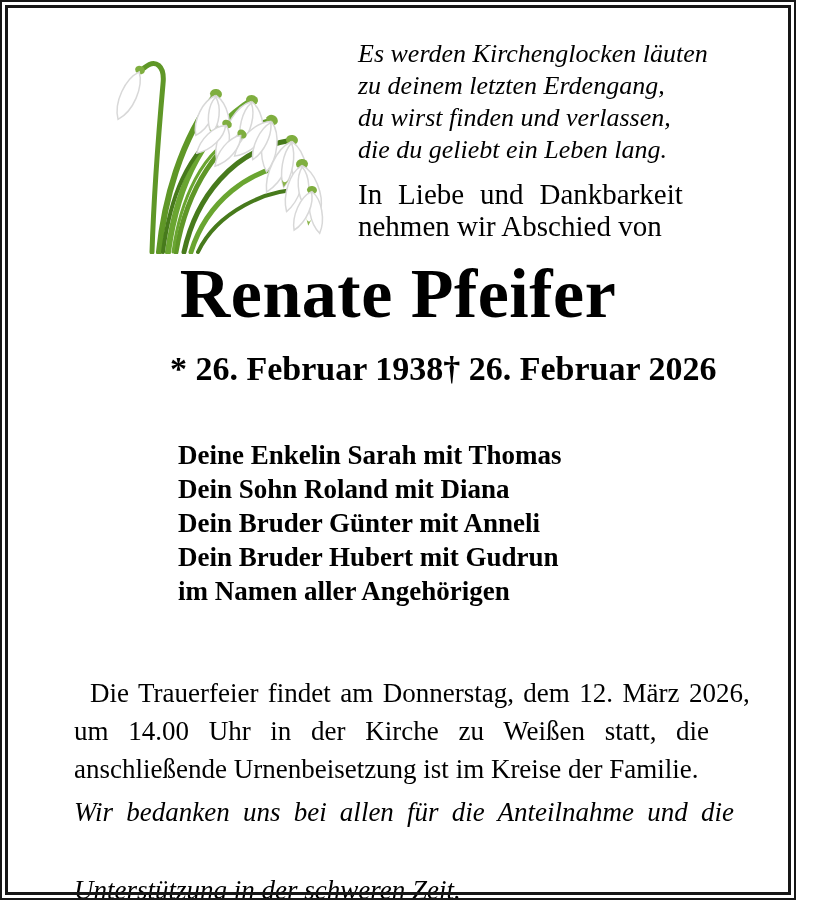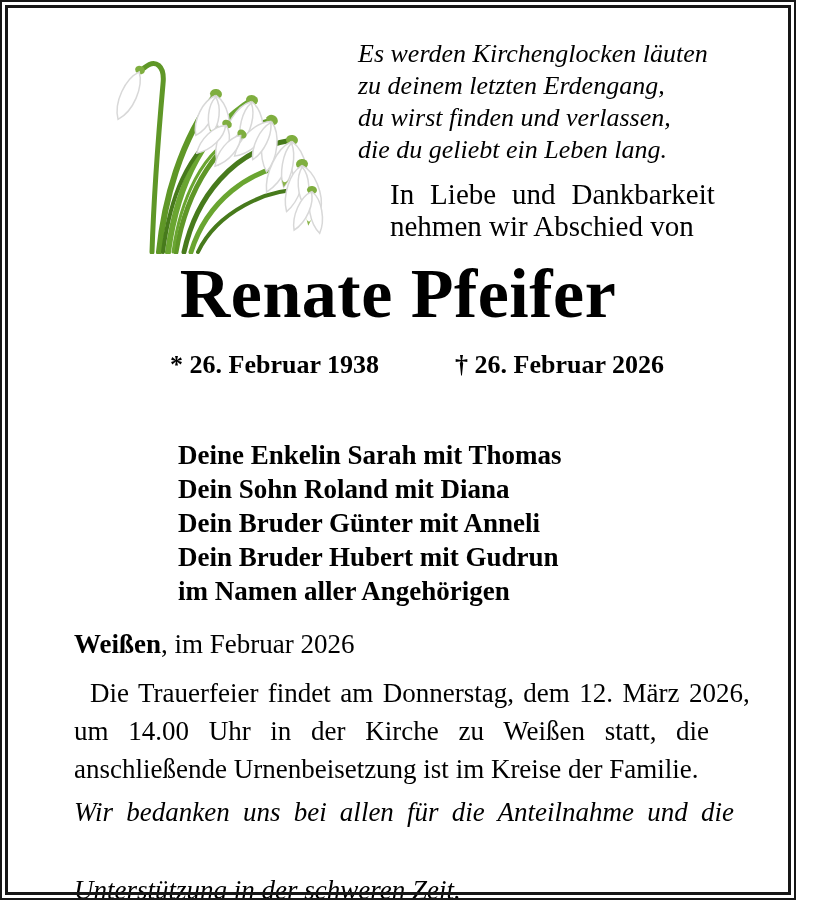--- a/index.html
+++ b/index.html
@@ -11,26 +11,26 @@
     color:#000;
     overflow:hidden;
   }
   .frame-outer{position:absolute;inset:0;border:2px solid #161616;pointer-events:none;}
   .frame-inner{position:absolute;inset:5px;border:3px solid #161616;pointer-events:none;}
 
   .flowers{position:absolute;left:64px;top:22px;width:270px;height:232px;}
 
   .poem{position:absolute;left:358px;top:38px;font-style:italic;font-size:26px;line-height:32px;white-space:nowrap;}
 
-  .intro{position:absolute;left:358px;top:178px;font-size:29px;line-height:32px;white-space:nowrap;margin-left:32px;}
+  .intro{position:absolute;left:358px;top:178px;font-size:29px;line-height:32px;white-space:nowrap;}
   .intro .stretch{word-spacing:0.30em;}
 
   .name{position:absolute;left:0;right:0;top:254px;text-align:center;font-size:70px;font-weight:bold;letter-spacing:0.5px;white-space:nowrap;}
 
-  .dates{position:absolute;left:170px;top:350px;width:494px;display:flex;justify-content:space-between;font-size:26px;font-weight:bold;white-space:nowrap;}
+  .dates{position:absolute;left:170px;top:350px;width:494px;display:flex;justify-content:space-between;font-size:34px;font-weight:bold;white-space:nowrap;}
 
   .memory{position:absolute;left:178px;top:404px;font-size:27px;white-space:nowrap;}
   .mourners{position:absolute;left:178px;top:438px;font-size:27px;font-weight:bold;line-height:34px;white-space:nowrap;}
 
   .placeline{position:absolute;left:74px;top:629px;font-size:27px;white-space:nowrap;}
   .placeline .b{font-weight:bold;}
 
   .funeral{position:absolute;left:74px;top:674px;width:700px;font-size:27px;line-height:38px;}
   .funeral .l1{word-spacing:0.10em;white-space:nowrap;margin-left:16px;}
   .funeral .l2{word-spacing:0.48em;white-space:nowrap;}
@@ -139,23 +139,20 @@
 
 
   <div class="mourners">
     <div>Deine Enkelin Sarah mit Thomas</div>
     <div>Dein Sohn Roland mit Diana</div>
     <div>Dein Bruder Günter mit Anneli</div>
     <div>Dein Bruder Hubert mit Gudrun</div>
     <div>im Namen aller Angehörigen</div>
   </div>
 
-  <div class="placeline">
-    <span class="b">Weißen</span><span>, im Februar 2026</span>
-  </div>
 
   <div class="funeral">
     <div class="l1">Die Trauerfeier findet am Donnerstag, dem 12. März 2026,</div>
     <div class="l2">um 14.00 Uhr in der Kirche zu Weißen statt, die</div>
     <div class="l3">anschließende Urnenbeisetzung ist im Kreise der Familie.</div>
   </div>
 
   <div class="thanks">
     <div class="l1">Wir bedanken uns bei allen für die Anteilnahme und die</div>
     <div class="l2">Unterstützung in der schweren Zeit.</div>

